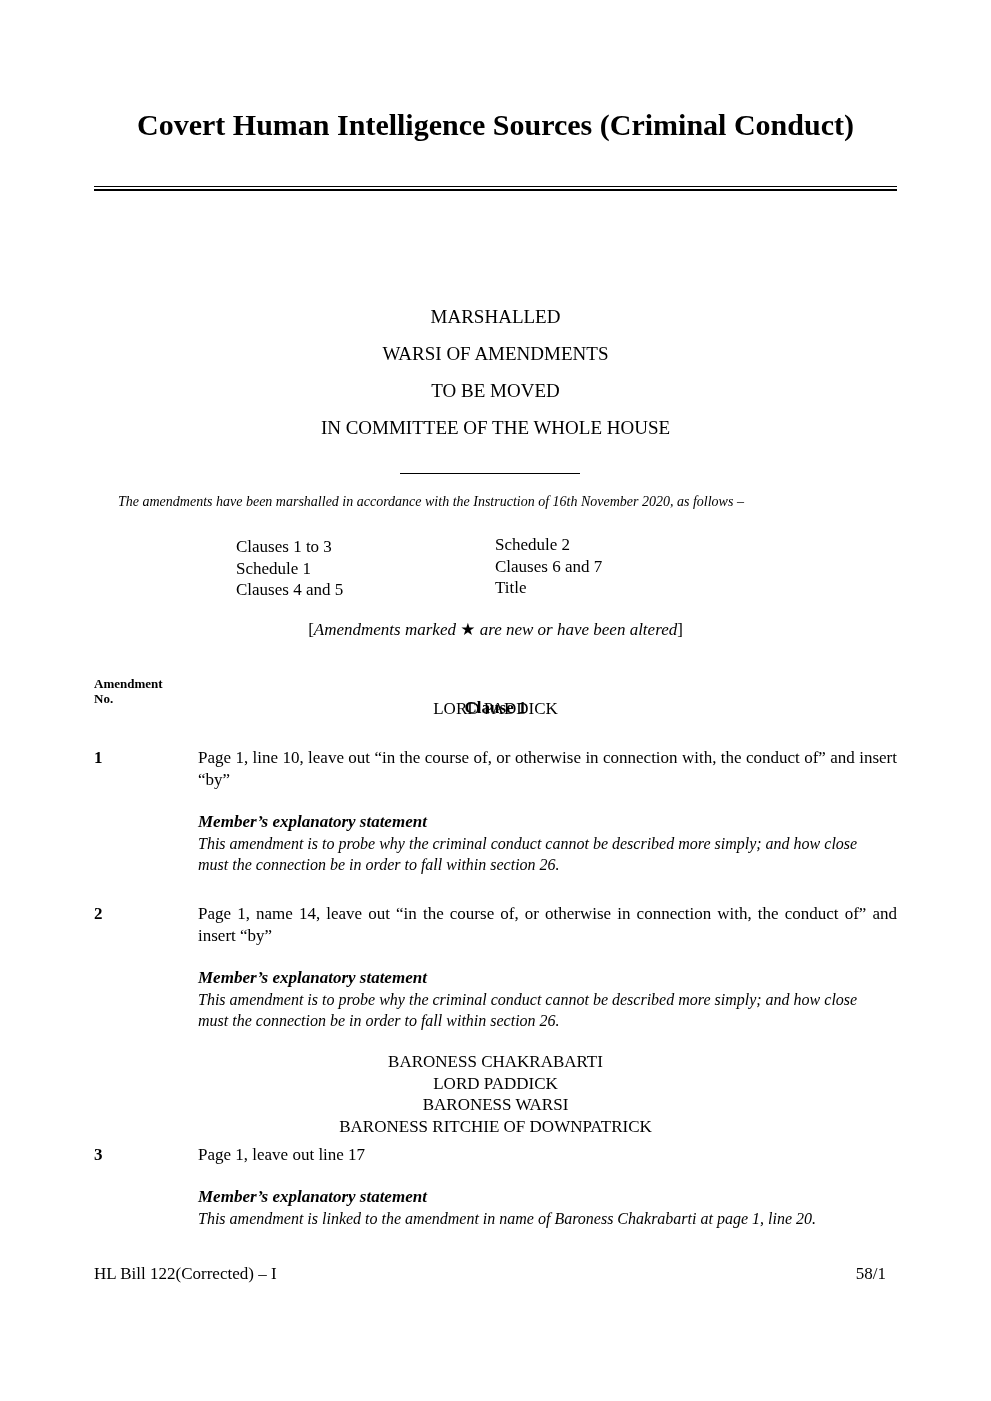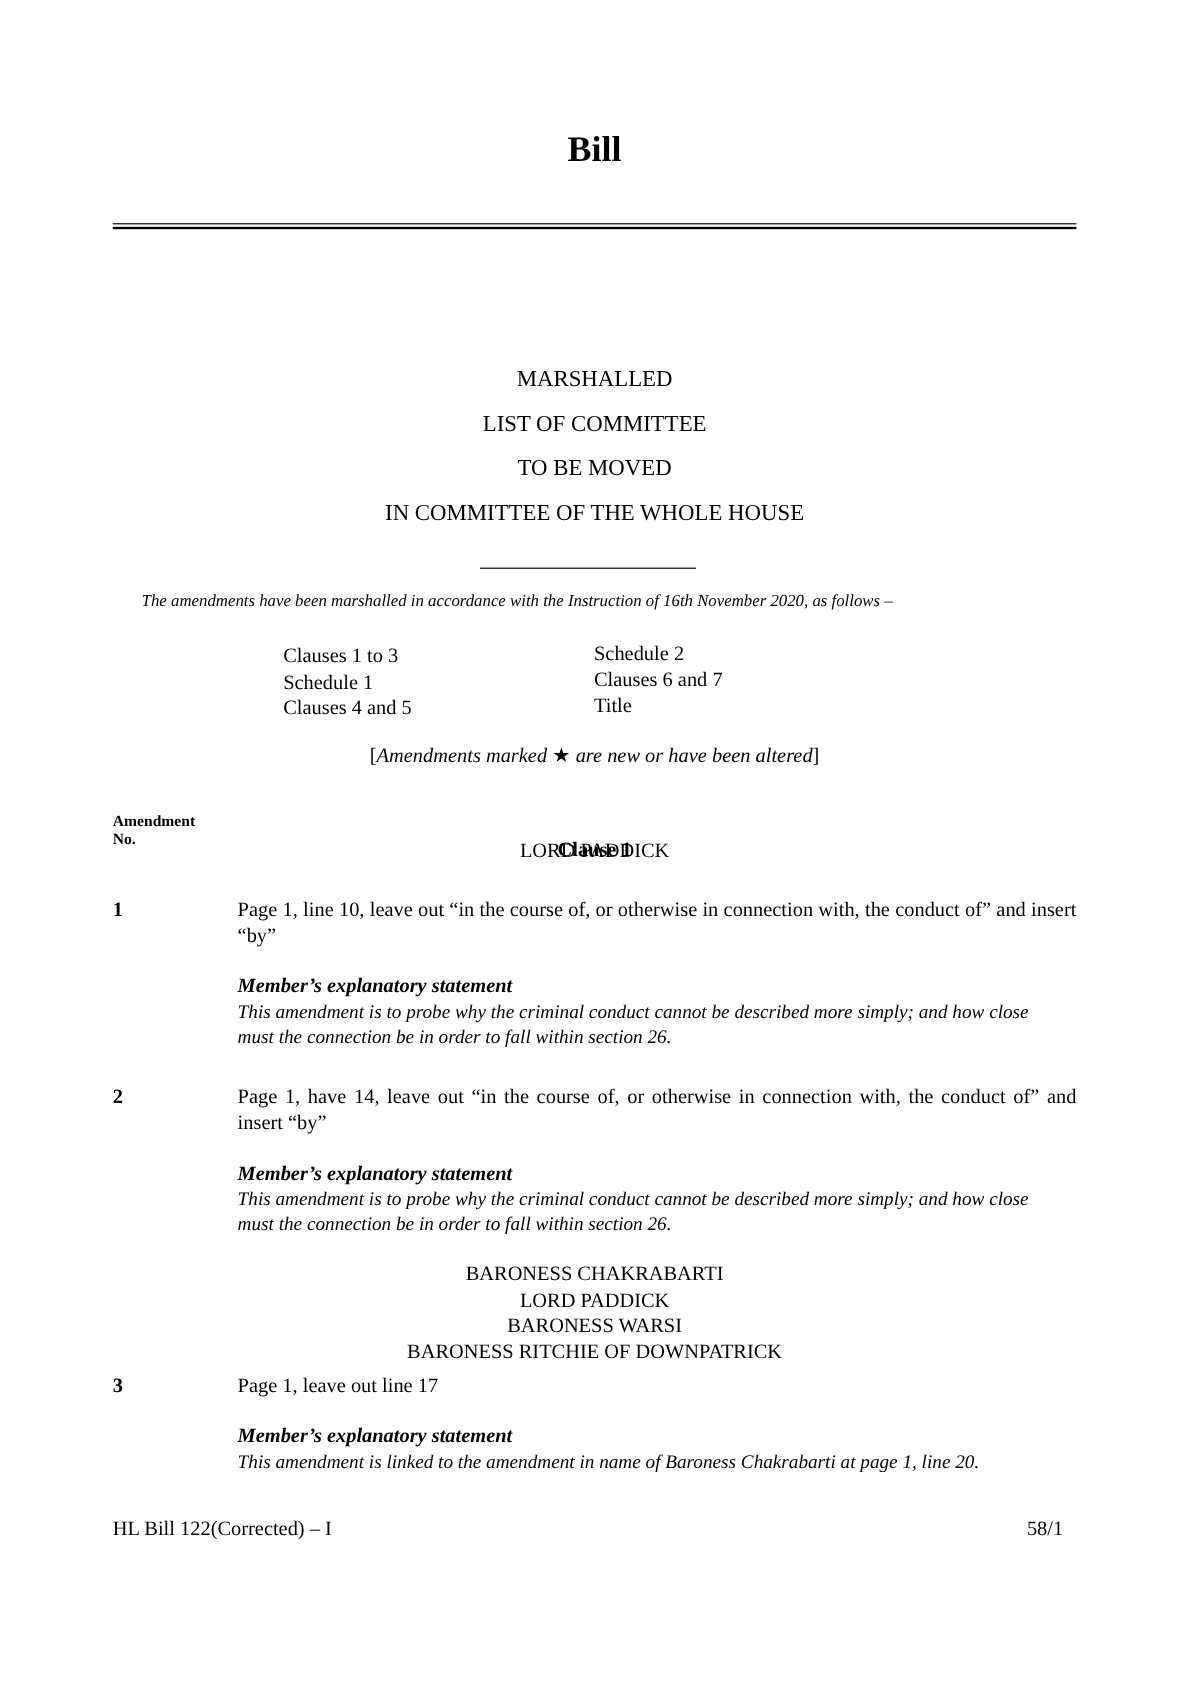--- a/index.html
+++ b/index.html
@@ -29,27 +29,27 @@
     .num { left: 94px; font-size: 17px; font-weight: bold; }
     .text { left: 198px; width: 699px; font-size: 17px; line-height: 21.5px; text-align: justify; }
     .stmt-title { left: 198px; font-size: 17px; font-weight: bold; font-style: italic; }
     .stmt-body { left: 198px; width: 690px; font-size: 16px; font-style: italic; line-height: 21px; }
     .footer { font-size: 17px; }
   </style>
 </head>
 <body>
 
 <div class="abs title">
-  <div>Bill</div>
+  <div>Covert Human Intelligence Sources (Criminal Conduct)</div>
 </div>
 <div class="abs rule-thin"></div>
 <div class="abs rule-thick"></div>
 
 <div class="abs heading-line" style="top:306px">MARSHALLED</div>
-<div class="abs heading-line" style="top:343px">LIST OF COMMITTEE</div>
+<div class="abs heading-line" style="top:343px">WARSI OF AMENDMENTS</div>
 <div class="abs heading-line" style="top:380px">TO BE MOVED</div>
 <div class="abs heading-line" style="top:417px">IN COMMITTEE OF THE WHOLE HOUSE</div>
 <div class="abs short-rule"></div>
 
 <div class="abs intro">The amendments have been marshalled in accordance with the Instruction of 16th November 2020, as follows –</div>
 
 <div class="abs col" style="left:236px; top:536px">
   <div>Clauses 1 to 3</div>
   <div>Schedule 1</div>
   <div>Clauses 4 and 5</div>
@@ -75,21 +75,21 @@
 <div class="abs names" style="top:698px">
   <div>LORD PADDICK</div>
 </div>
 
 <div class="abs num" style="top:748px">1</div>
 <div class="abs text" style="top:747px">Page 1, line 10, leave out “in the course of, or otherwise in connection with, the conduct of” and insert “by”</div>
 <div class="abs stmt-title" style="top:812px">Member’s explanatory statement</div>
 <div class="abs stmt-body" style="top:833px">This amendment is to probe why the criminal conduct cannot be described more simply; and how close must the connection be in order to fall within section 26.</div>
 
 <div class="abs num" style="top:904px">2</div>
-<div class="abs text" style="top:903px">Page 1, have 14, leave out “in the course of, or otherwise in connection with, the conduct of” and insert “by”</div>
+<div class="abs text" style="top:903px">Page 1, name 14, leave out “in the course of, or otherwise in connection with, the conduct of” and insert “by”</div>
 <div class="abs stmt-title" style="top:968px">Member’s explanatory statement</div>
 <div class="abs stmt-body" style="top:989px">This amendment is to probe why the criminal conduct cannot be described more simply; and how close must the connection be in order to fall within section 26.</div>
 
 <div class="abs names" style="top:1051px">
   <div>BARONESS CHAKRABARTI</div>
   <div>LORD PADDICK</div>
   <div>BARONESS WARSI</div>
   <div>BARONESS RITCHIE OF DOWNPATRICK</div>
 </div>
 

